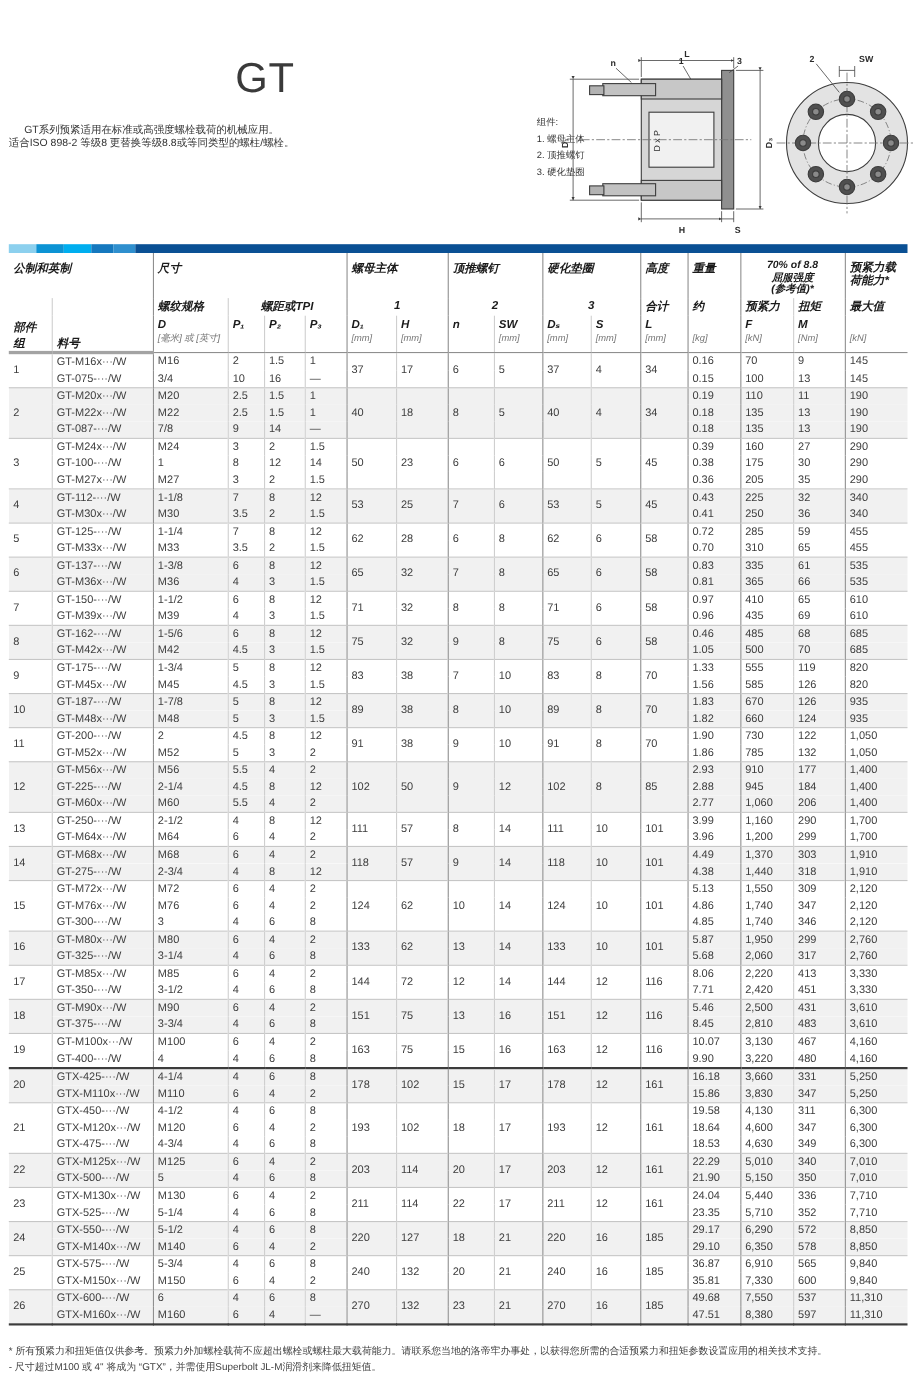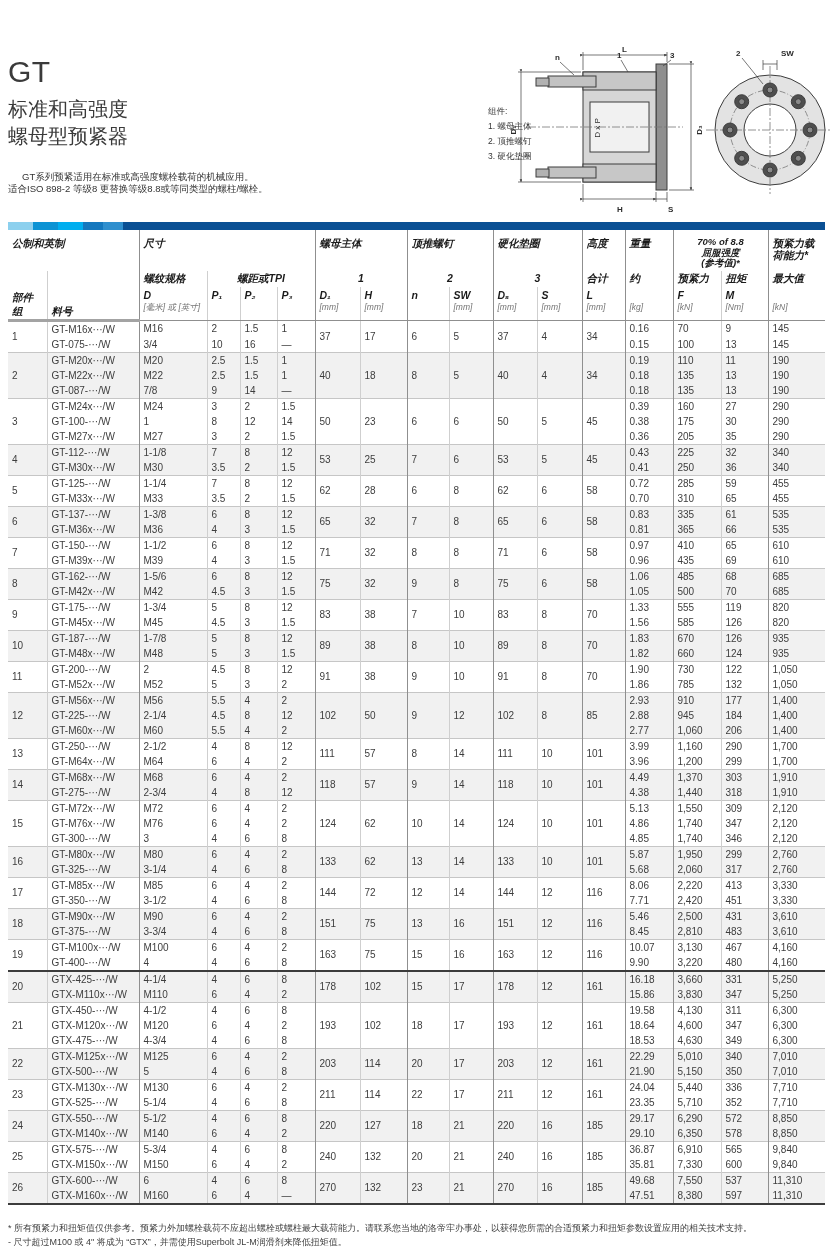--- a/index.html
+++ b/index.html
@@ -1,20 +1,20 @@
 <!DOCTYPE html>
 <html><head>
 <meta charset="utf-8">
 <style>
   html,body{margin:0;padding:0;background:#fff;}
   body{width:830px;height:1249px;overflow:hidden;position:relative;
        font-family:"Liberation Sans","DejaVu Sans",sans-serif;color:#3d3d3d;}
   .top{position:relative;height:222px;}
   .title-block{position:absolute;left:8px;top:52px;}
-  .product{font-size:30px;font-weight:300;color:#3a3a3a;line-height:40px;letter-spacing:.5px;}
+  .product{font-size:38px;font-weight:300;color:#3a3a3a;line-height:40px;letter-spacing:.5px;text-align:right;}
   .subtitle{font-size:20px;color:#3a3a3a;line-height:27px;white-space:pre-line;margin-top:4px;}
   .desc{font-size:9.5px;font-weight:normal;color:#333;line-height:12px;white-space:pre-line;margin-top:21px;text-align:center;}
   .diagram{position:absolute;left:478px;top:42px;width:352px;height:176px;}
   .accent{display:flex;height:8px;width:817px;margin-left:8px;}
   .accent .seg{height:8px;}
   .accent .s0,.accent .s1,.accent .s2{width:25px;}
   .accent .s3,.accent .s4{width:20px;}
   .accent .s5{flex:1;}
   table{border-collapse:collapse;table-layout:fixed;width:817px;margin-left:8px;
         border-bottom:2px solid #3c3c3c;}
@@ -40,22 +40,20 @@
   .footnotes{margin:16px 8px 0 8px;font-size:9px;color:#3f3f3f;line-height:14px;}
   .footnotes .fn{white-space:normal;}
   svg text{font-family:"Liberation Sans","DejaVu Sans",sans-serif;}
 </style>
 </head>
 <body>
 
 <div class="top">
   <div class="title-block">
     <div class="product">GT</div>
-    <div class="subtitle">标准和高强度
-螺母型预紧器</div>
     <div class="desc">GT系列预紧适用在标准或高强度螺栓载荷的机械应用。
 适合ISO 898-2 等级8 更替换等级8.8或等同类型的螺柱/螺栓。</div>
   </div>
 
   <div class="diagram">
     <svg width="352" height="176" viewBox="0 0 352 176">
       <defs>
         <marker id="ar" markerWidth="8" markerHeight="8" refX="4" refY="2" orient="auto">
           <path d="M0,0 L4,2 L0,4 z" fill="#3d3d3d"></path>
         </marker>
@@ -512,21 +510,21 @@
         <td class="bl">6</td>
         <td class="bl">8</td>
         <td class="bl">12</td>
         <td class="bs" rowspan="2">75</td>
         <td class="bl" rowspan="2">32</td>
         <td class="bs" rowspan="2">9</td>
         <td class="bl" rowspan="2">8</td>
         <td class="bs" rowspan="2">75</td>
         <td class="bl" rowspan="2">6</td>
         <td class="bs" rowspan="2">58</td>
-        <td class="bs">1.06</td>
+        <td class="bs">0.46</td>
         <td class="bs">485</td>
         <td class="bl">68</td>
         <td class="bs">685</td>
       </tr>
       <tr class="shade">
         <td class="bl">GT-M42x···/W</td>
         <td class="bs">M42</td>
         <td class="bl">4.5</td>
         <td class="bl">3</td>
         <td class="bl">1.5</td>

